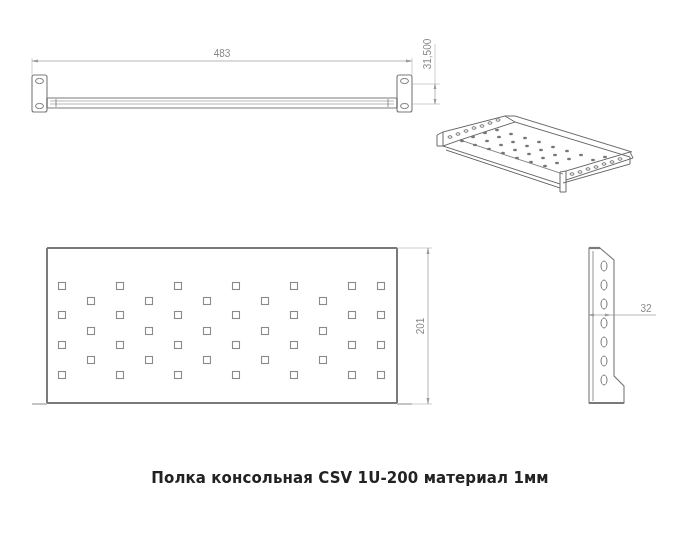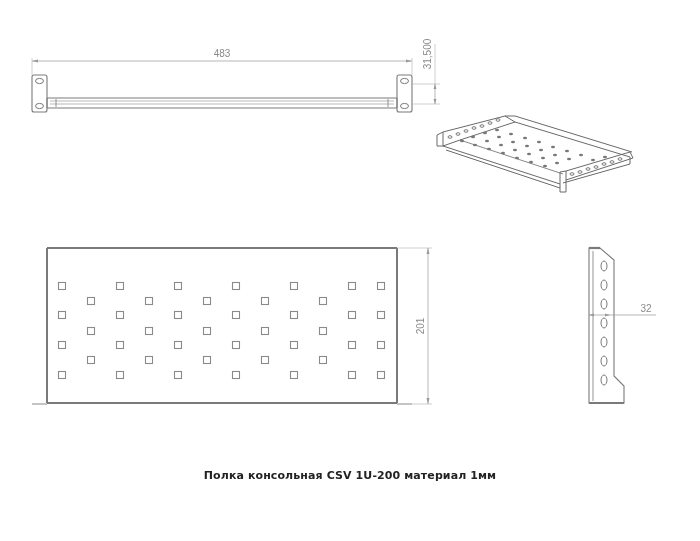--- a/index.html
+++ b/index.html
@@ -1,19 +1,19 @@
 <!DOCTYPE html>
 <html><head>
 <meta charset="utf-8">
 <style>
   html, body { margin: 0; padding: 0; background: #ffffff; }
   body { width: 700px; height: 541px; position: relative; overflow: hidden; font-family: "DejaVu Sans", sans-serif; }
   svg { position: absolute; left: 0; top: 0; }
   .dim { font-family: "Liberation Sans", sans-serif; font-size: 10px; fill: #8a8a8a; }
-  .caption { position: absolute; left: 0; width: 700px; top: 469px; text-align: center; font-family: "DejaVu Sans", sans-serif; font-size: 11px; font-weight: bold; color: #222222; letter-spacing: 0.1px; }
+  .caption { position: absolute; left: 0; width: 700px; top: 469px; text-align: center; font-family: "DejaVu Sans", sans-serif; font-size: 15px; font-weight: bold; color: #222222; letter-spacing: 0.1px; }
 </style>
 </head>
 <body>
 
 <svg width="700" height="541" viewBox="0 0 700 541">
 
   <g stroke="#7a7a7a" fill="none">
 
     <line x1="32" y1="61" x2="412" y2="61" stroke="#9a9a9a" stroke-width="0.7"></line>
     <polygon points="32,61 38,59.5 38,62.5" fill="#9a9a9a" stroke="none"></polygon>

